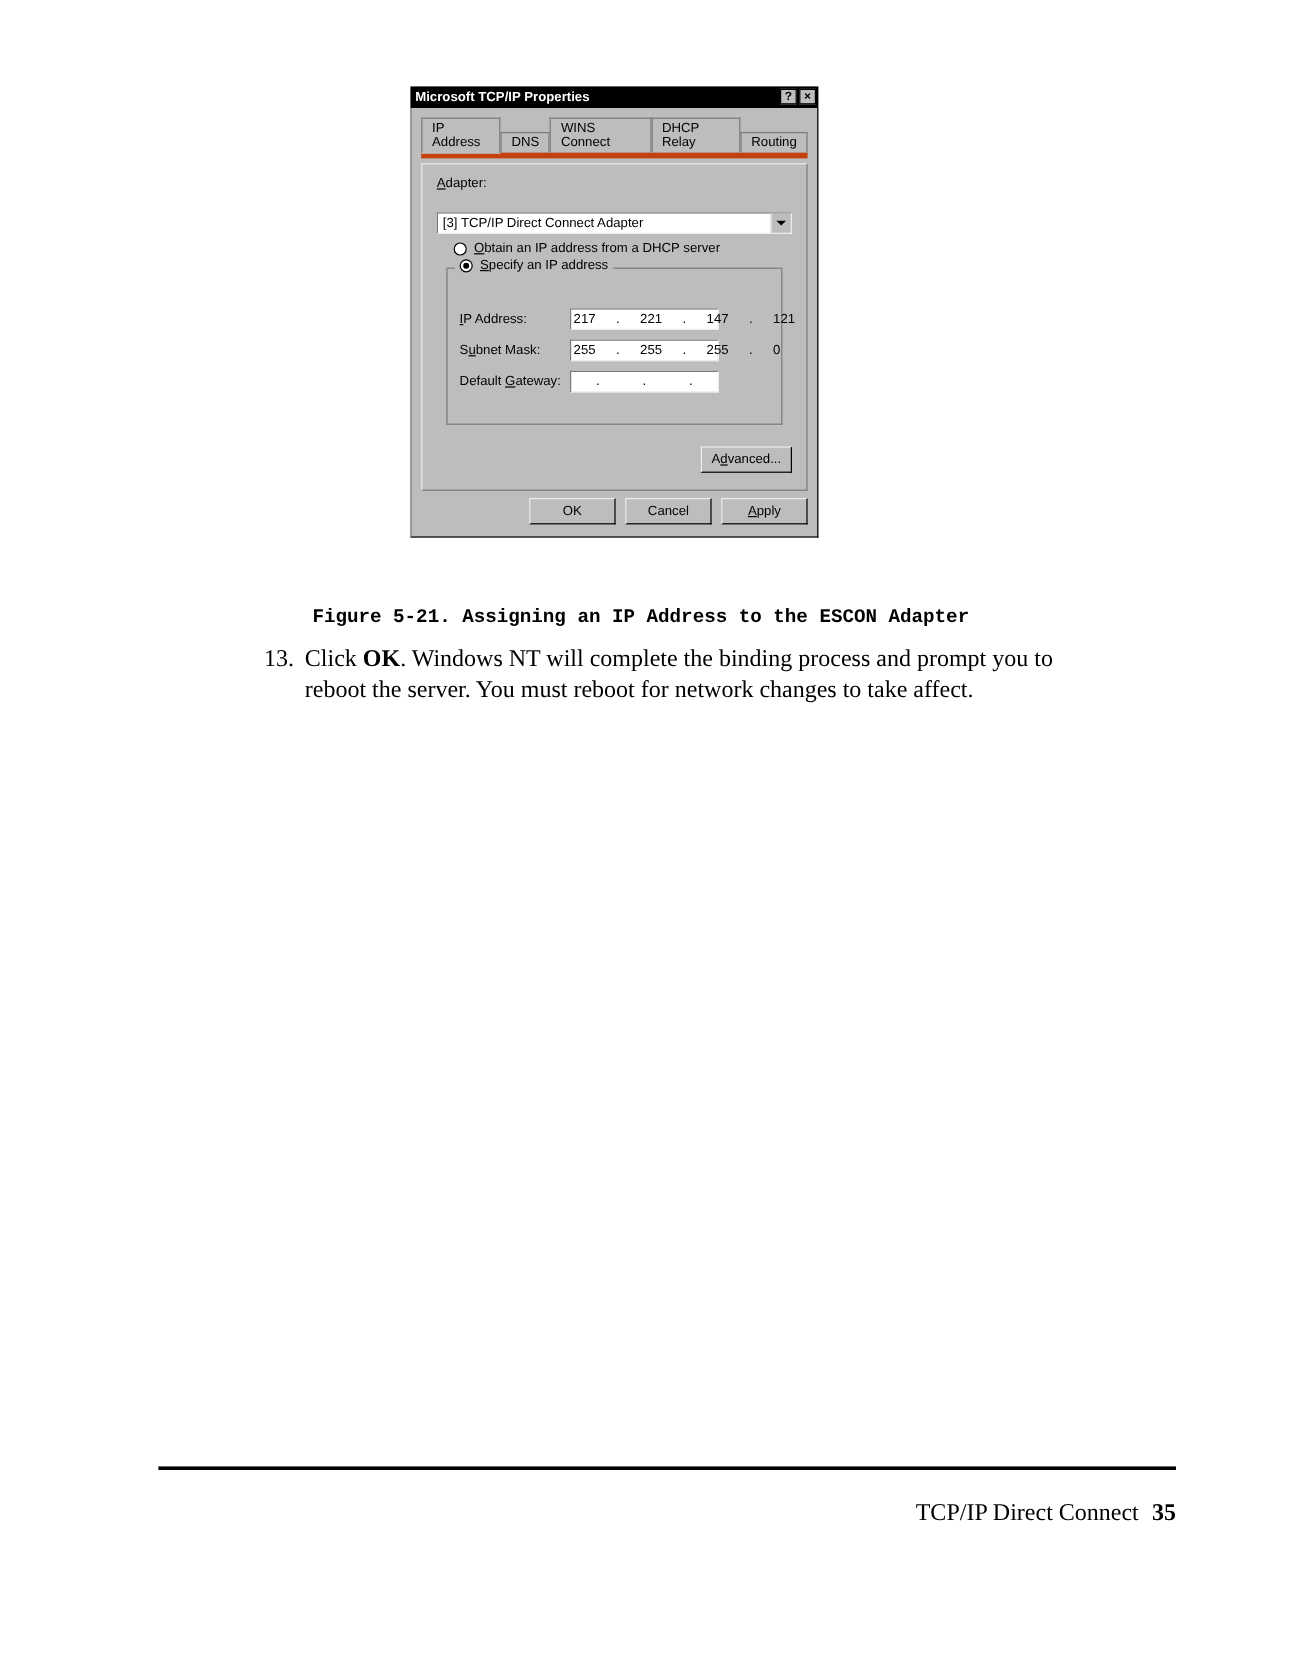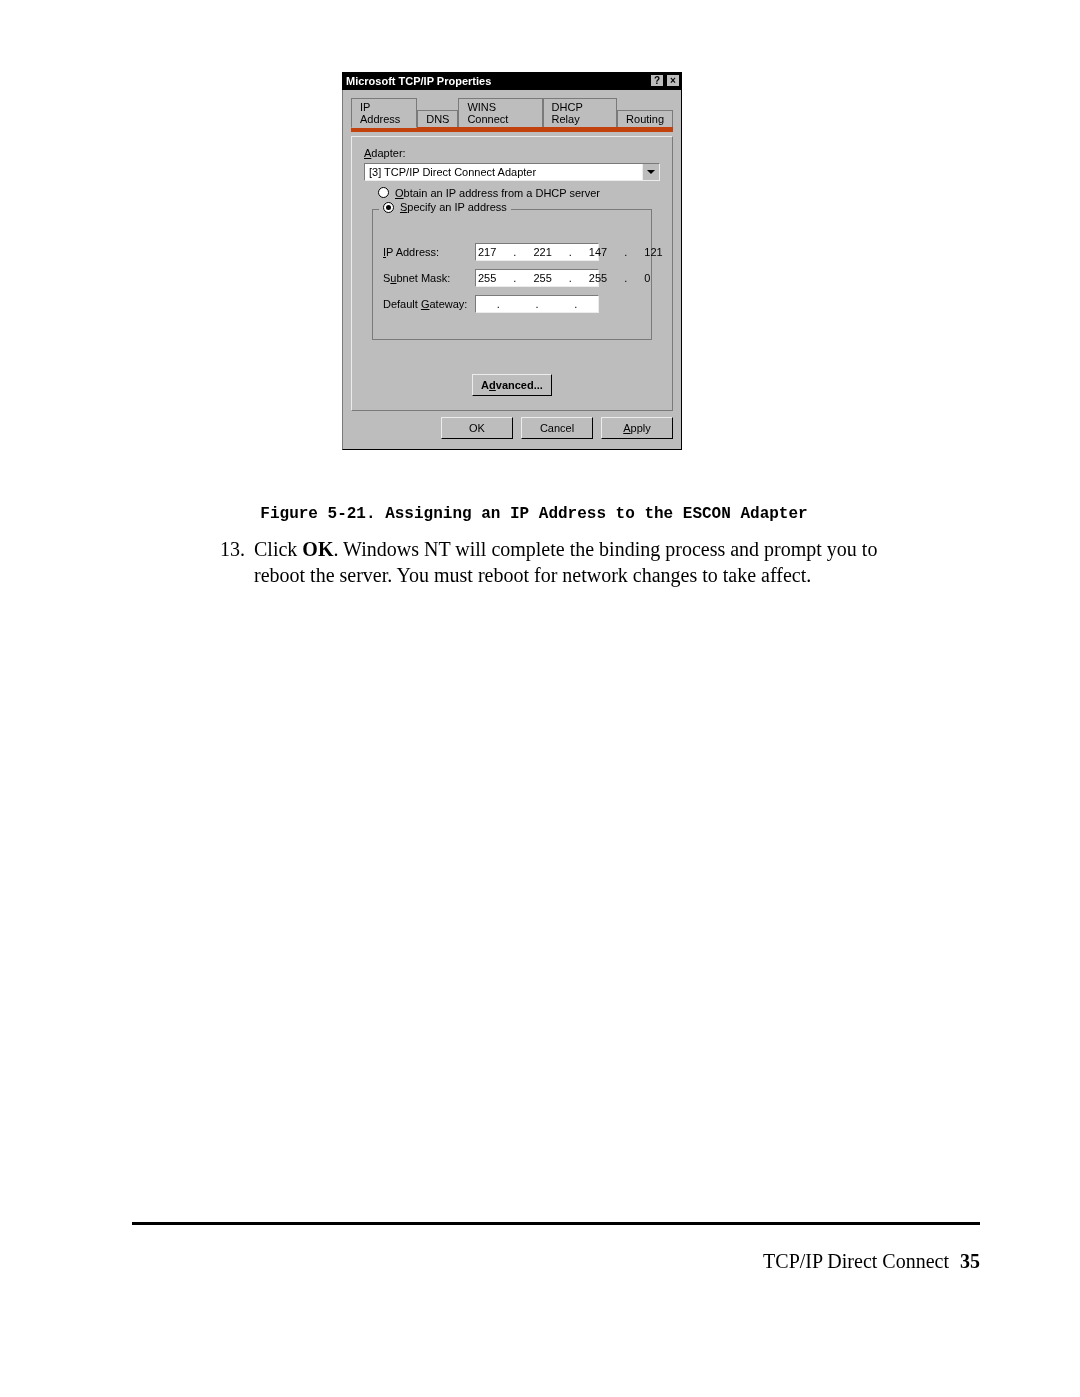--- a/index.html
+++ b/index.html
@@ -93,21 +93,21 @@
     padding: 10px 12px 14px 12px;
     background: #bdbdbd;
   }
 
   .explain {
     font-size: 11px;
     line-height: 13px;
     margin-bottom: 32px;
   }
 
-  .dlg-label { margin-bottom: 4px; }
+  .dlg-label { margin-bottom: 18px; }
 
   .combo {
     display: flex;
     height: 18px;
     border-top: 1px solid #7a7a7a;
     border-left: 1px solid #7a7a7a;
     border-right: 1px solid #ececec;
     border-bottom: 1px solid #ececec;
     background: #fff;
     box-sizing: border-box;
@@ -130,20 +130,21 @@
   .combo .combo-btn::after {
     content: "";
     width: 0; height: 0;
     border-left: 4px solid transparent;
     border-right: 4px solid transparent;
     border-top: 4px solid #000;
   }
 
   .radio-row {
     display: flex;
+    align-items: center;
     gap: 6px;
     margin: 6px 0 2px 14px;
     font-size: 11px;
   }
   .radio {
     width: 11px; height: 11px;
     border: 1px solid #000;
     border-radius: 50%;
     background: #fff;
     box-sizing: border-box;
@@ -209,23 +210,22 @@
   }
   .ip-oct {
     width: 22px;
     text-align: center;
     font-size: 11px;
   }
   .ip-dot { width: 6px; text-align: center; }
 
   .adv-row {
     display: flex;
-    justify-content: center;
-    margin-top: 34px;
-    font-weight: bold;
+    justify-content: flex-end;
+    margin-top: 18px;
   }
 
   .win-btn {
     min-width: 72px;
     height: 22px;
     background: #bdbdbd;
     border-top: 1px solid #ececec;
     border-left: 1px solid #ececec;
     border-right: 1px solid #000;
     border-bottom: 1px solid #000;

